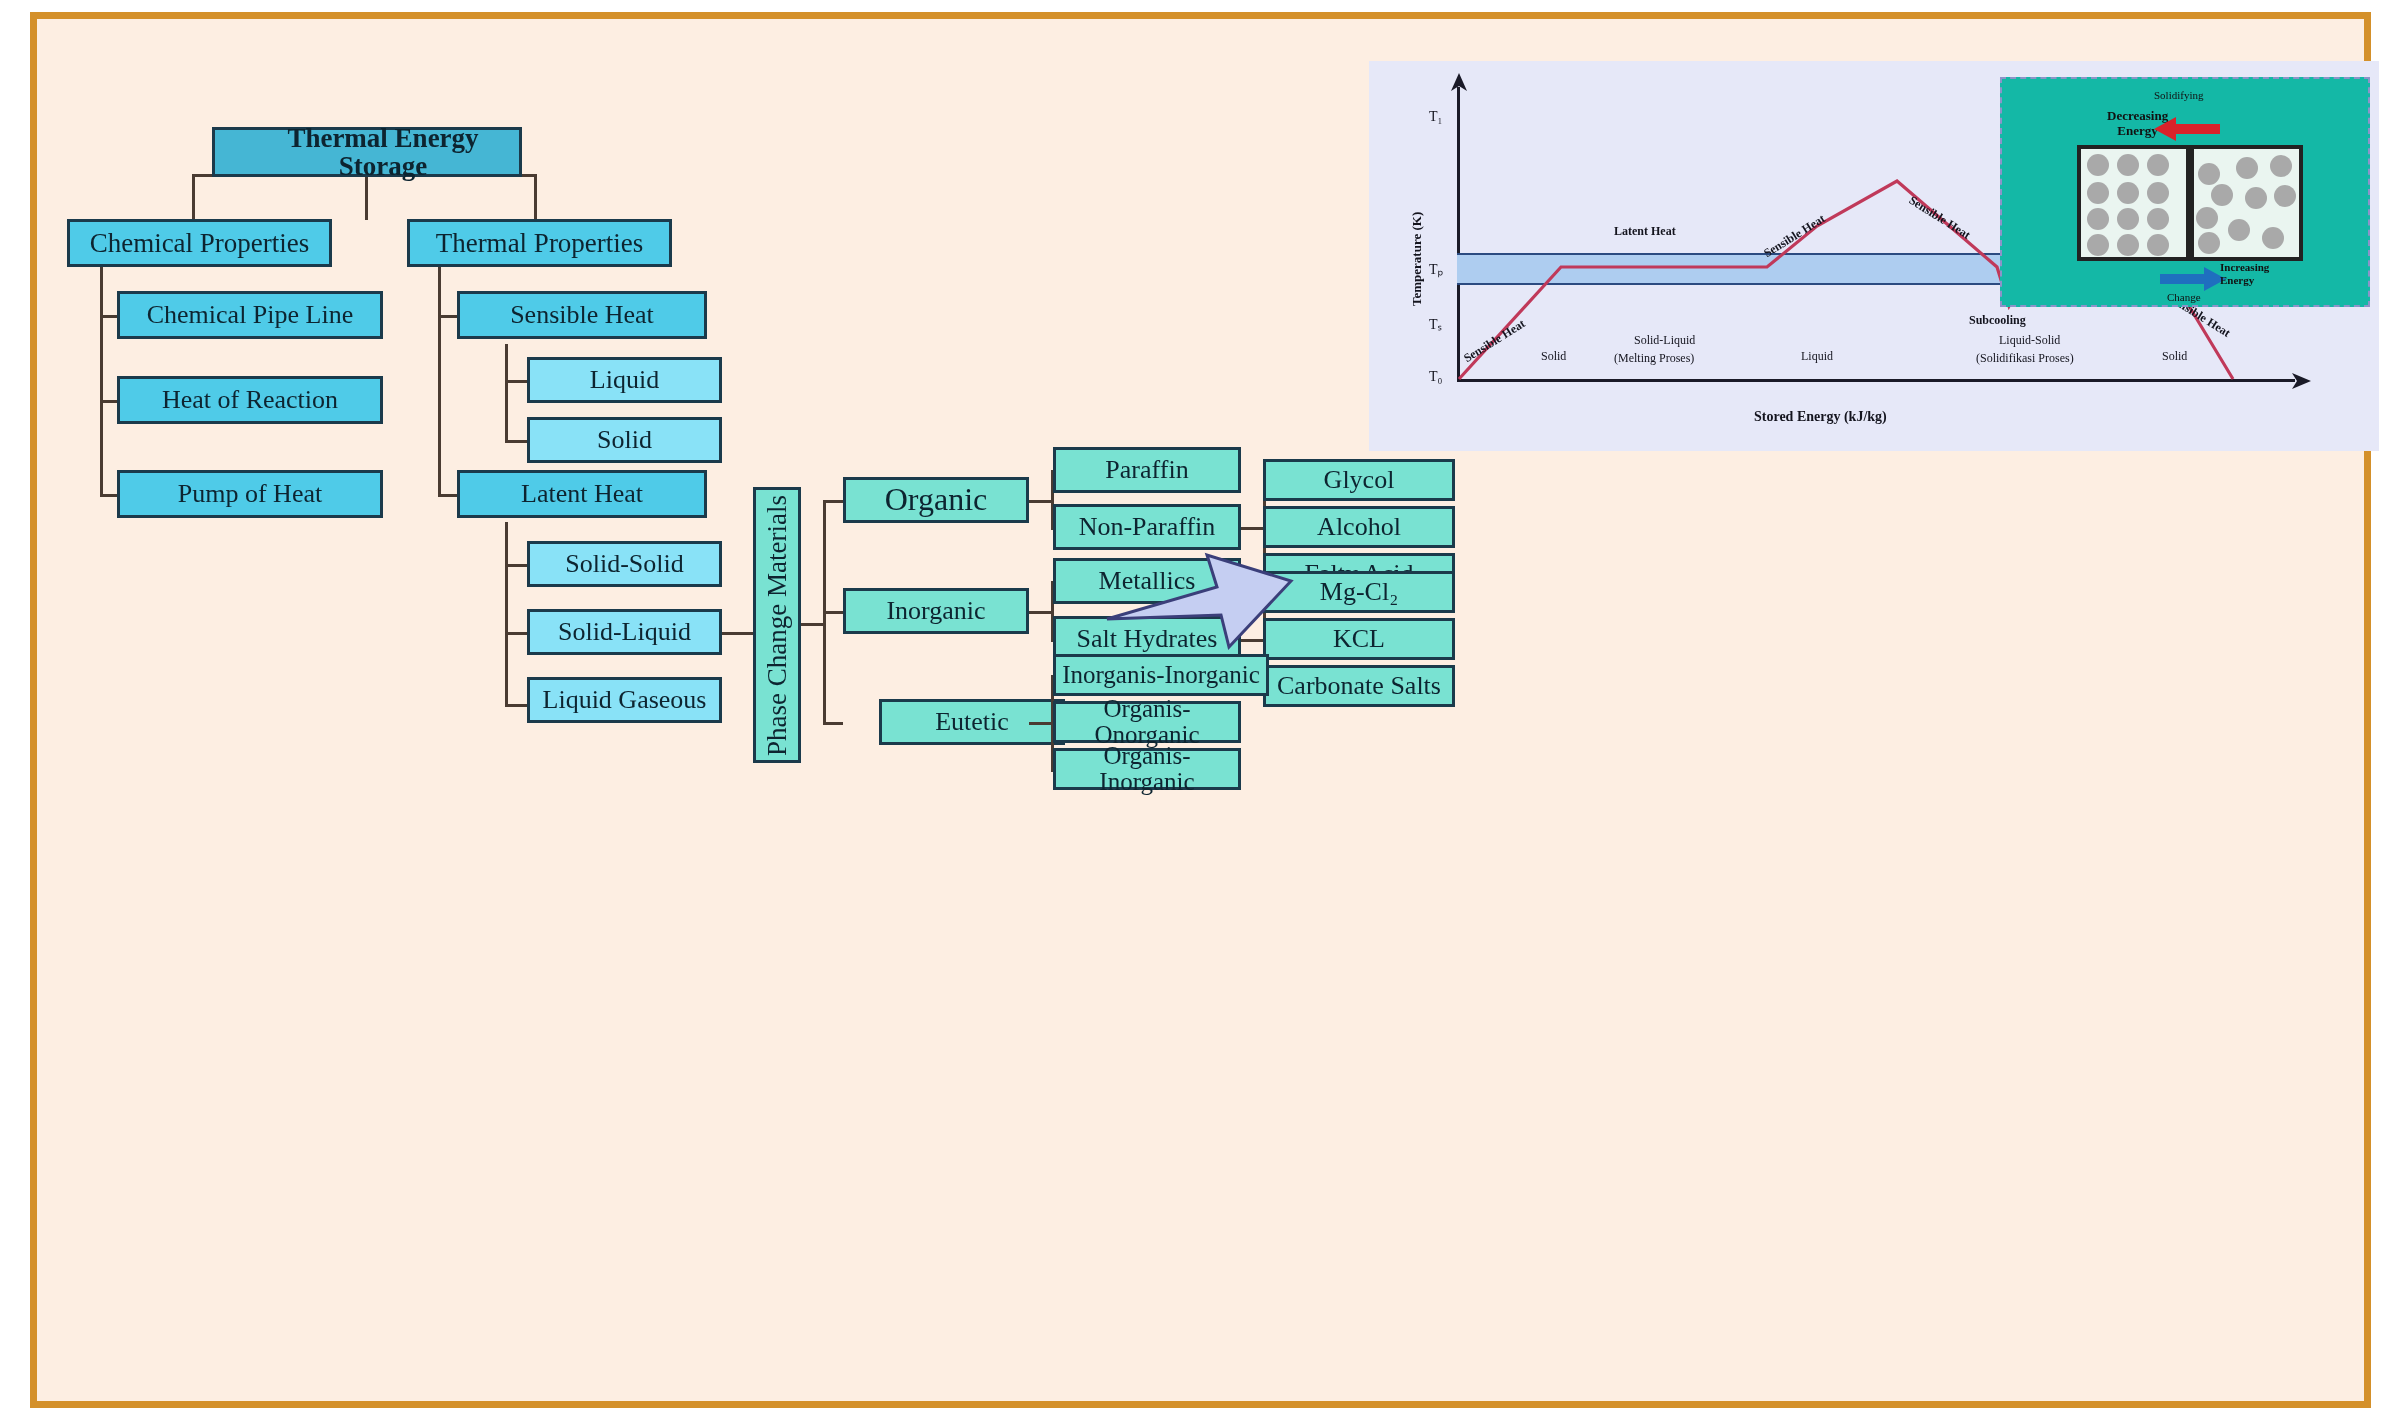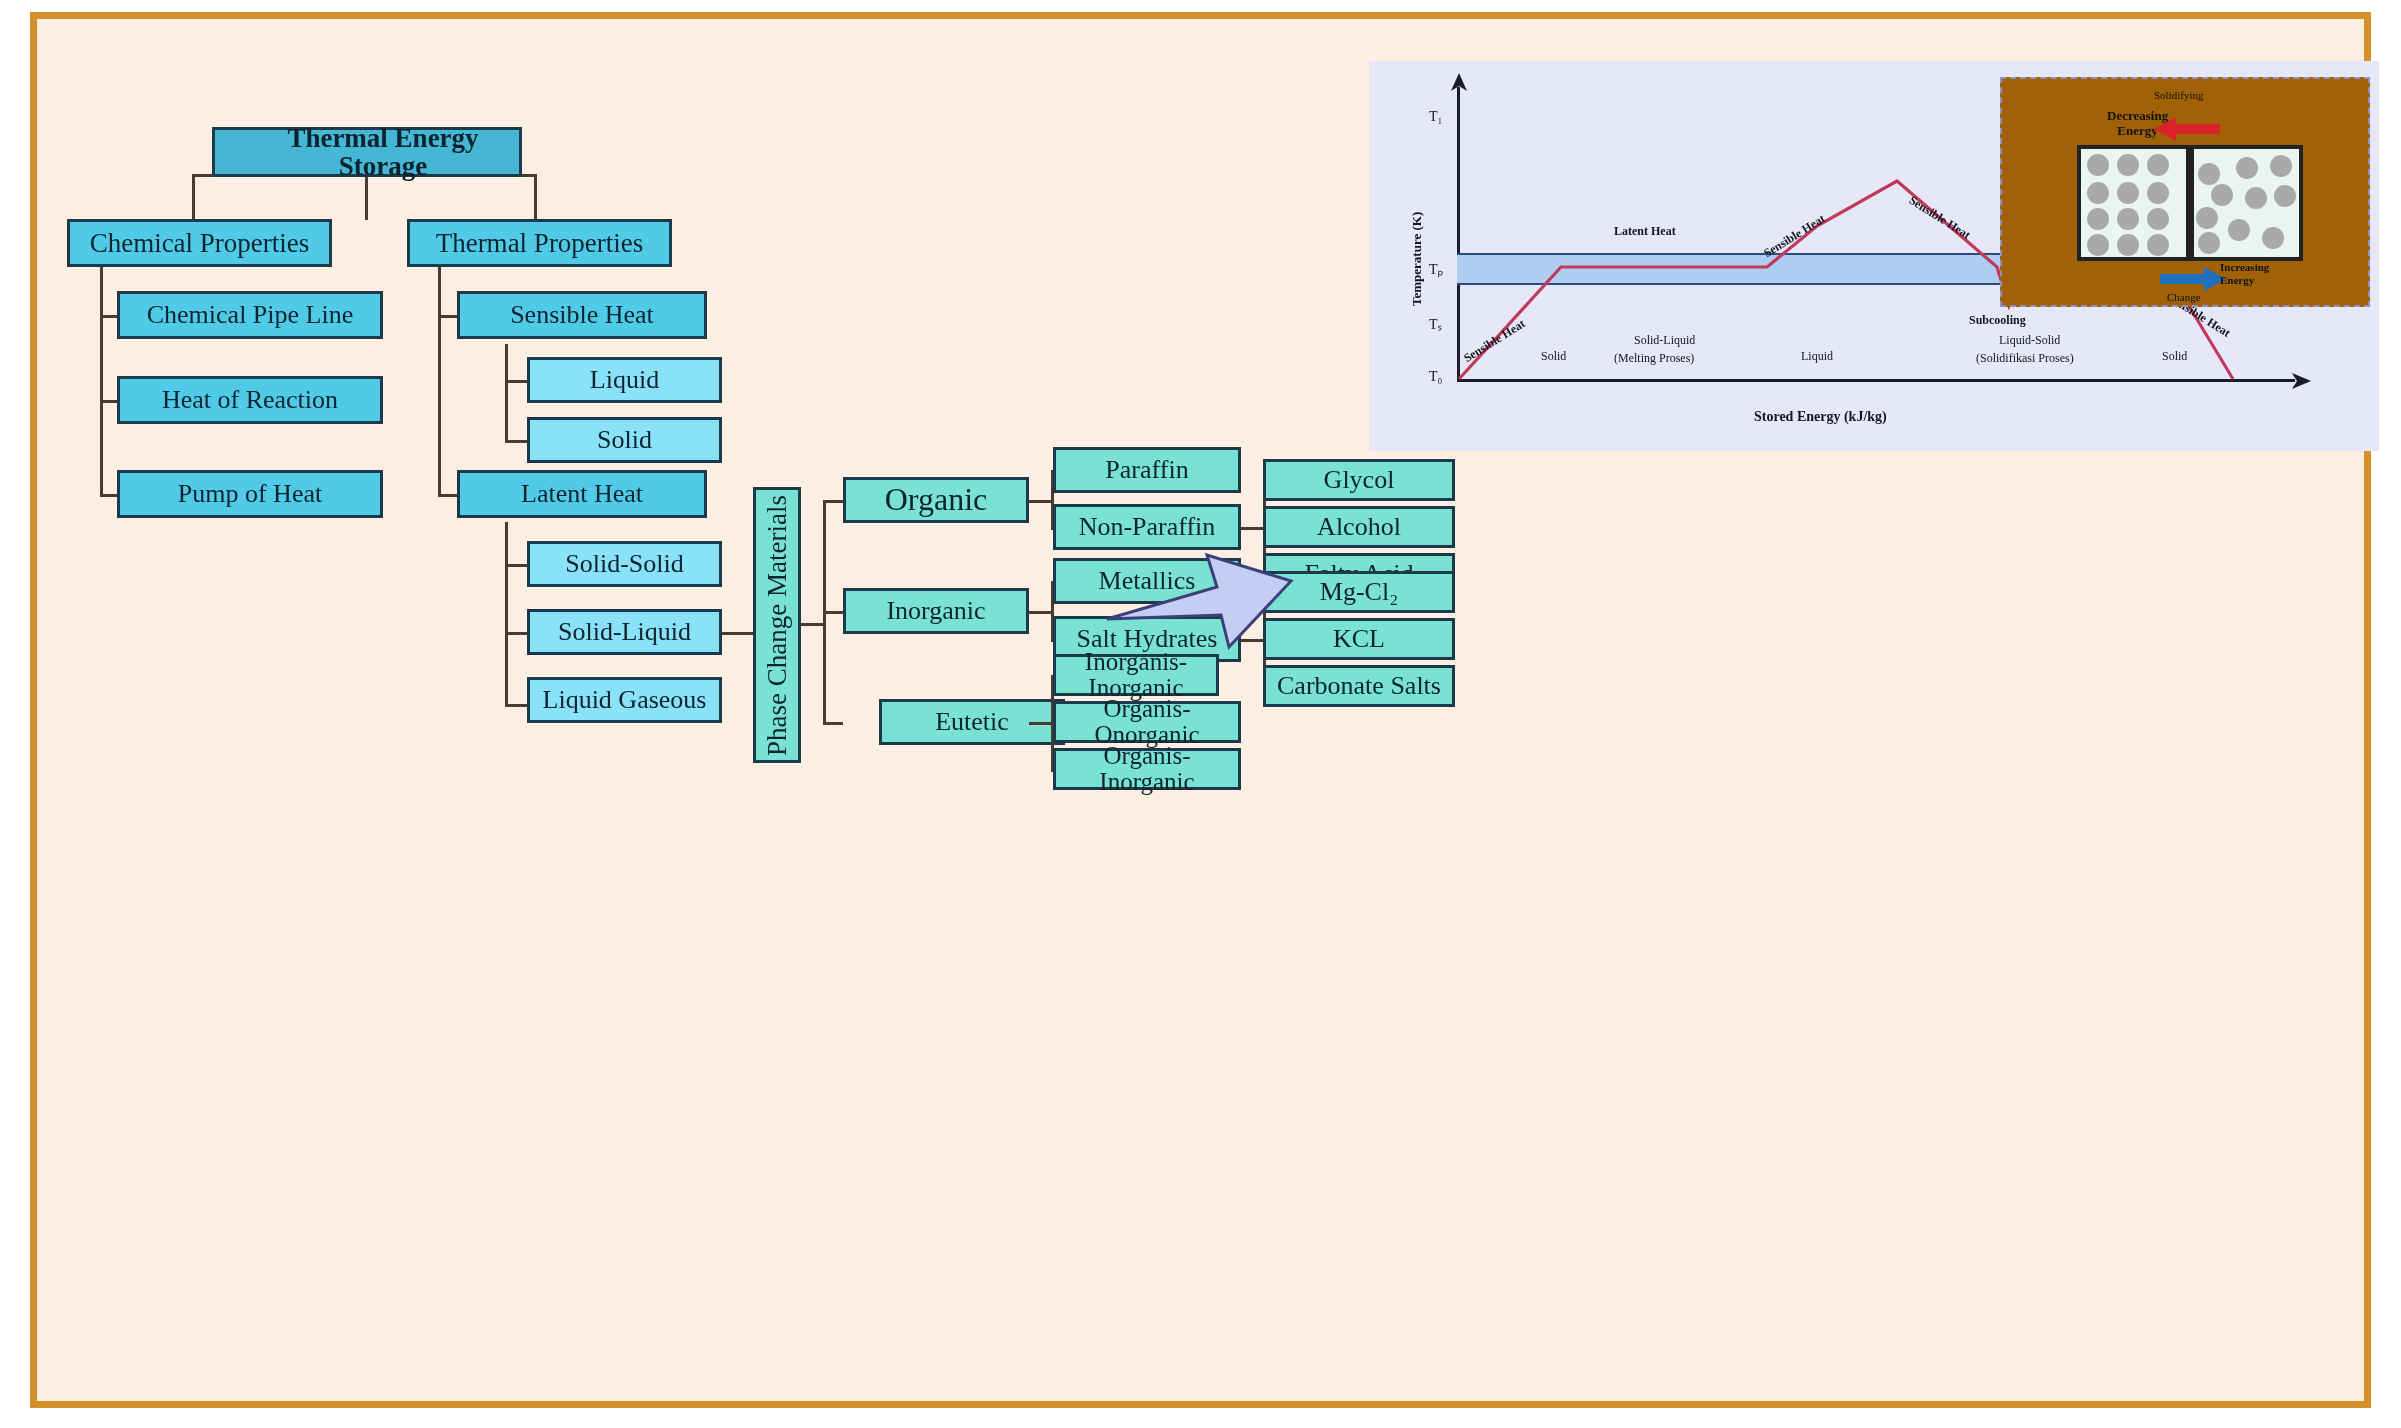--- a/index.html
+++ b/index.html
@@ -30,21 +30,21 @@
   .clabel{position:absolute;font-family:"Liberation Serif",serif;color:#14141e;
           white-space:nowrap;}
   .band{position:absolute;background:#aecdf0;border-top:2px solid #2b4a80;
         border-bottom:2px solid #2b4a80;}
   .rot-neg{transform:rotate(-32deg);transform-origin:left bottom;}
   .rot-pos{transform:rotate(32deg);transform-origin:left top;}
   .vlabel{position:absolute;transform:rotate(-90deg);transform-origin:left top;
           white-space:nowrap;}
   
   #inset{position:absolute;left:1963px;top:58px;width:370px;height:230px;
-         background:#a16207;border:2px dashed #8d93c9;box-sizing:border-box;}
+         background:#14b8a6;border:2px dashed #8d93c9;box-sizing:border-box;}
   .insetbox{position:absolute;border:4px solid #222;background:#eaf5f0;box-sizing:border-box;}
   .dot{position:absolute;border-radius:50%;background:#a9a9a9;}
   .iarrow{position:absolute;}
   .itext{position:absolute;font-family:"Liberation Serif",serif;color:#111;
          white-space:nowrap;text-align:center;font-weight:bold;line-height:1.15;}
   .ithin{font-weight:normal;}
 </style>
 </head>
 <body>
 
@@ -144,21 +144,21 @@
   <div class="node n-teal" style="left:1226px;top:552px;width:192px;height:42px;font-size:26px;">Mg-Cl₂</div>
   <div class="node n-teal" style="left:1226px;top:599px;width:192px;height:42px;font-size:26px;">KCL</div>
   <div class="node n-teal" style="left:1226px;top:646px;width:192px;height:42px;font-size:26px;">Carbonate Salts</div>
 
   <div class="ln lnh" style="left:992px;top:703px;width:22px;"></div>
   <div class="ln lnv" style="left:1014px;top:656px;height:94px;"></div>
   <div class="ln lnh" style="left:1014px;top:656px;width:18px;"></div>
   <div class="ln lnh" style="left:1014px;top:703px;width:18px;"></div>
   <div class="ln lnh" style="left:1014px;top:750px;width:18px;"></div>
 
-  <div class="node n-teal" style="left:1016px;top:635px;width:166px;height:42px;font-size:25px;">Inorganis-Inorganic</div>
+  <div class="node n-teal" style="left:1016px;top:635px;width:216px;height:42px;font-size:25px;">Inorganis-Inorganic</div>
   <div class="node n-teal" style="left:1016px;top:682px;width:188px;height:42px;font-size:25px;">Organis-Onorganic</div>
   <div class="node n-teal" style="left:1016px;top:729px;width:188px;height:42px;font-size:25px;">Organis-Inorganic</div>
 
   <svg class="bigarrow" style="left:1062px;top:500px;" width="200" height="150" viewBox="0 0 200 150">
     <polygon points="8,100 118,68 108,36 192,62 130,128 122,96" fill="#c5cef2" stroke="#3b3f7a" stroke-width="3"></polygon>
   </svg>
 
   <div id="chart">
 
     <div class="axis" style="left:88px;top:26px;width:3px;height:295px;"></div>

